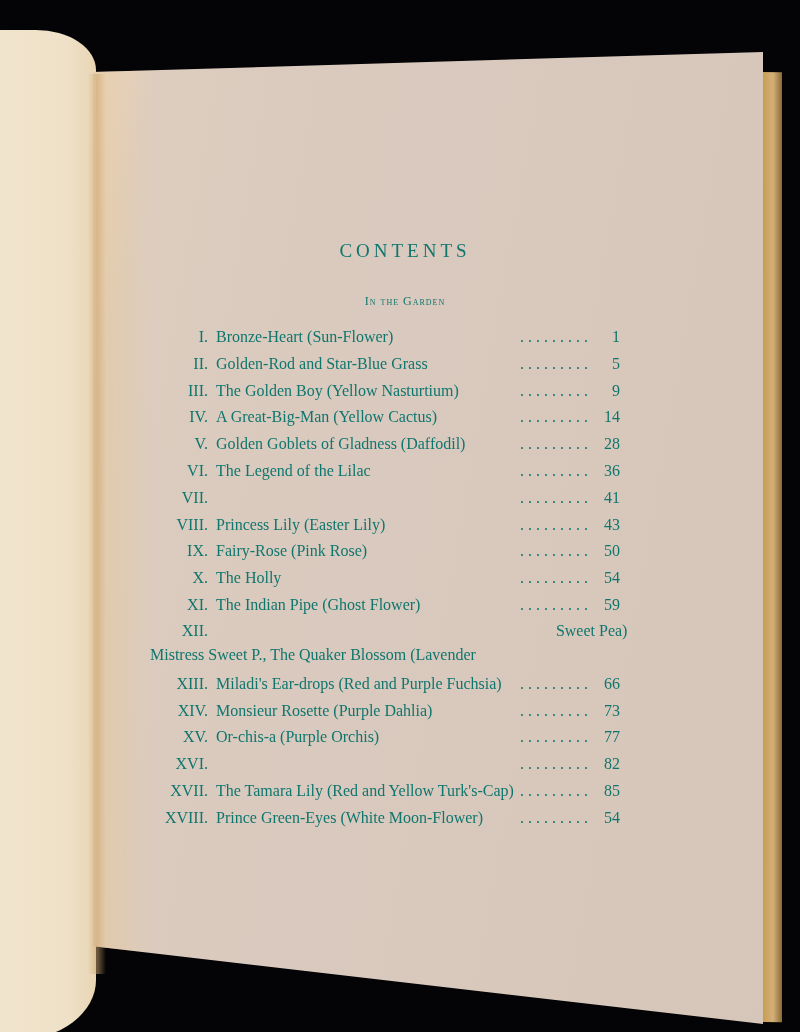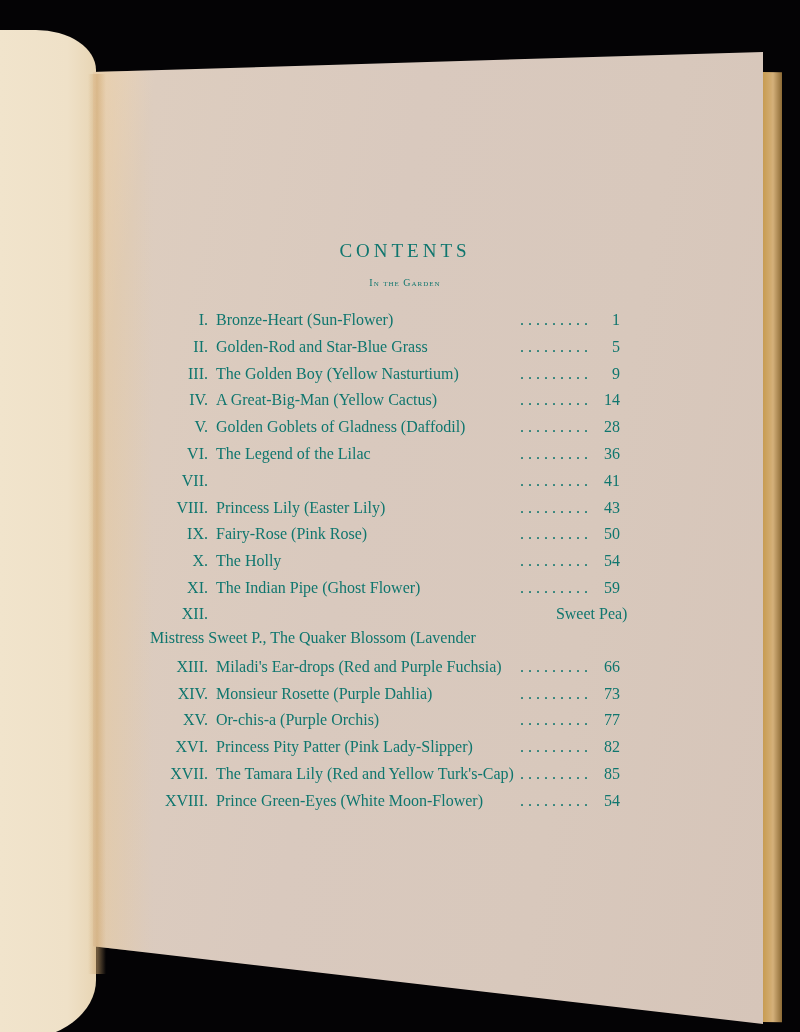--- a/index.html
+++ b/index.html
@@ -36,21 +36,21 @@
 
     .toc {
       position: absolute; left: 150px; top: 240px; width: 470px;
       color: #0f766e;
     }
     .toc-title {
       text-align: center; font-size: 19px; letter-spacing: 4px;
       margin-left: 40px; height: 30px;
     }
     .section-title {
-      text-align: center; font-size: 10px; margin-top: 7px; margin-left: 40px;
+      text-align: center; font-size: 12px; margin-top: 24px; margin-left: 40px;
       font-variant: small-caps; letter-spacing: 1px; height: 24px;
     }
     .entries { margin-top: 6px; }
     .entry {
       display: flex; align-items: baseline; font-size: 16px;
       height: 26.8px; line-height: 26.8px; white-space: nowrap;
     }
     .entry.two-line { height: 52px; line-height: 24px; flex-wrap: wrap; flex-direction: column; }
     .num { width: 58px; text-align: right; padding-right: 8px; flex: none; }
     .title { flex: none; text-align: center; }
@@ -163,21 +163,20 @@
           <span class="page">73</span>
         </div>
       <div class="entry">
           <span class="num">XV.</span>
           <span class="title">Or-chis-a (Purple Orchis)</span>
           <span class="dots">.        .        .        .        .        .        .        .        .</span>
           <span class="page">77</span>
         </div>
       <div class="entry">
           <span class="num">XVI.</span>
-          <span class="title">Princess Pity Patter (Pink Lady-Slipper)</span>
           <span class="dots">.        .        .        .        .        .        .        .        .</span>
           <span class="page">82</span>
         </div>
       <div class="entry">
           <span class="num">XVII.</span>
           <span class="title">The Tamara Lily (Red and Yellow Turk's-Cap)</span>
           <span class="dots">.        .        .        .        .        .        .        .        .</span>
           <span class="page">85</span>
         </div>
       <div class="entry">

